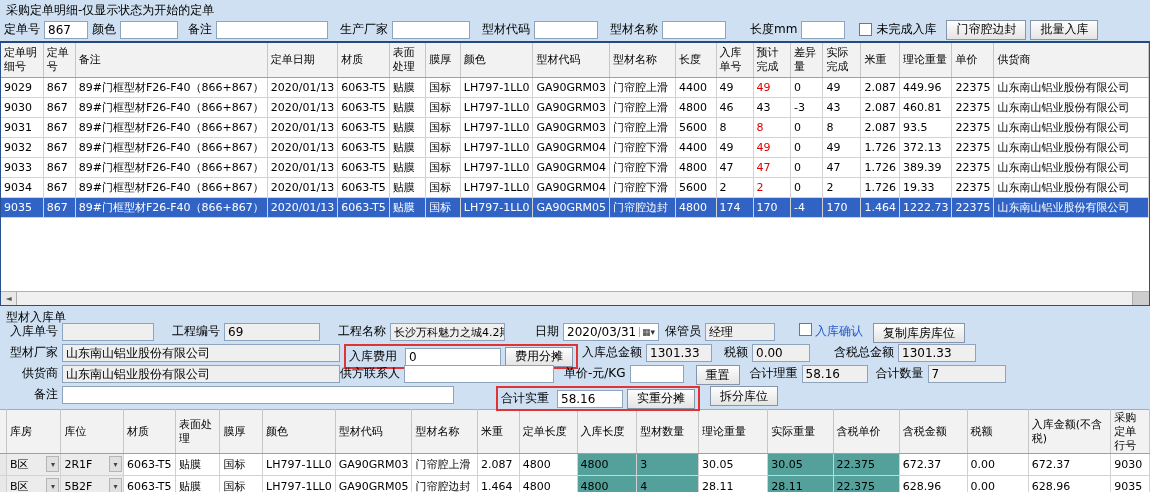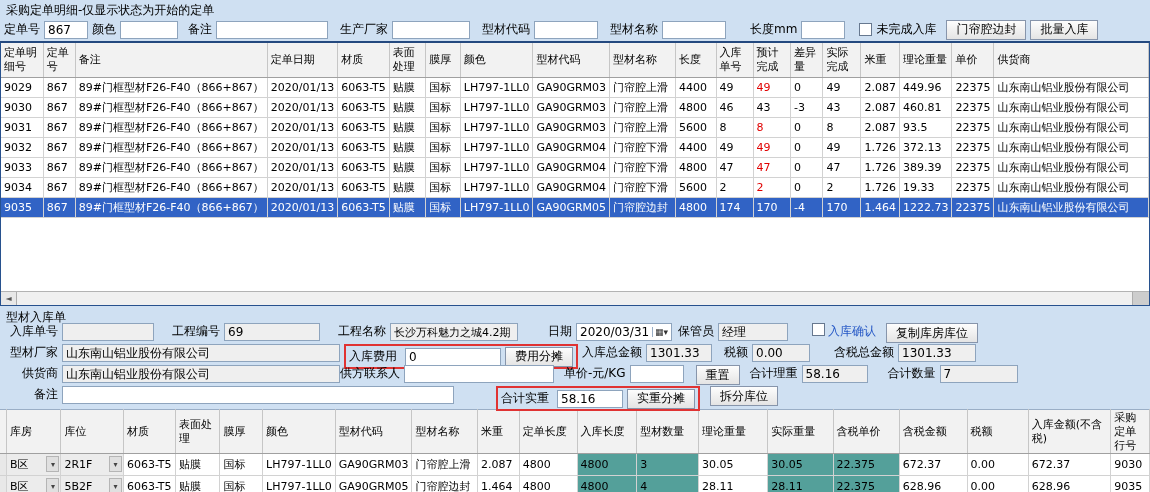--- a/index.html
+++ b/index.html
@@ -273,21 +273,21 @@
   <div class="sec-title" style="padding-top:3px;height:13px">型材入库单</div>
 
   <div class="form">
 
     <div class="frow">
       <span class="lbl" style="width:54px">入库单号</span>
       <span class="field ro" style="width:92px"></span>
       <span class="lbl" style="width:52px;margin-left:14px">工程编号</span>
       <span class="field ro" style="width:96px">69</span>
       <span class="lbl" style="width:52px;margin-left:14px">工程名称</span>
-      <span class="field ro" style="width:128px;font-size:11px">长沙万科魅力之城4.2期</span>
+      <span class="field ro" style="width:115px;font-size:11px">长沙万科魅力之城4.2期</span>
       <span class="lbl" style="margin-left:30px">日期</span>
       <span class="field" style="width:96px">
           <span>2020/03/31</span>
           <span class="dd">▦▾</span>
         </span>
       <span class="lbl" style="width:42px;">保管员</span>
       <span class="field ro" style="width:70px">经理</span>
       <span class="cb" style="margin-left:24px"></span>
       <span class="lbl blue" style="margin-left:3px">入库确认</span>
       <button class="btn" style="margin-left:6px">复制库房库位</button>
@@ -312,21 +312,21 @@
     <div class="frow">
       <span class="lbl" style="width:54px">供货商</span>
       <span class="field ro" style="width:278px">山东南山铝业股份有限公司</span>
       <span class="lbl" style="">供方联系人</span>
       <input class="field" style="width: 150px;" value="">
       <span class="lbl" style="margin-left:10px">单价-元/KG</span>
       <input class="field" style="width: 54px;" value="">
       <button class="btn" style="margin-left:12px">重置</button>
       <span class="lbl" style="margin-left:10px">合计理重</span>
       <span class="field ro" style="width:66px">58.16</span>
-      <span class="lbl" style="margin-left:20px">合计数量</span>
+      <span class="lbl" style="margin-left:8px">合计数量</span>
       <span class="field ro" style="width:78px">7</span>
     </div>
 
     <div class="frow">
       <span class="lbl" style="width:54px">备注</span>
       <input class="field" style="width: 392px;" value="">
       <div class="redbox" style="margin-left:42px">
         <span class="lbl">合计实重</span>
         <input class="field" style="width: 66px;" value="58.16">
         <button class="btn">实重分摊</button>

